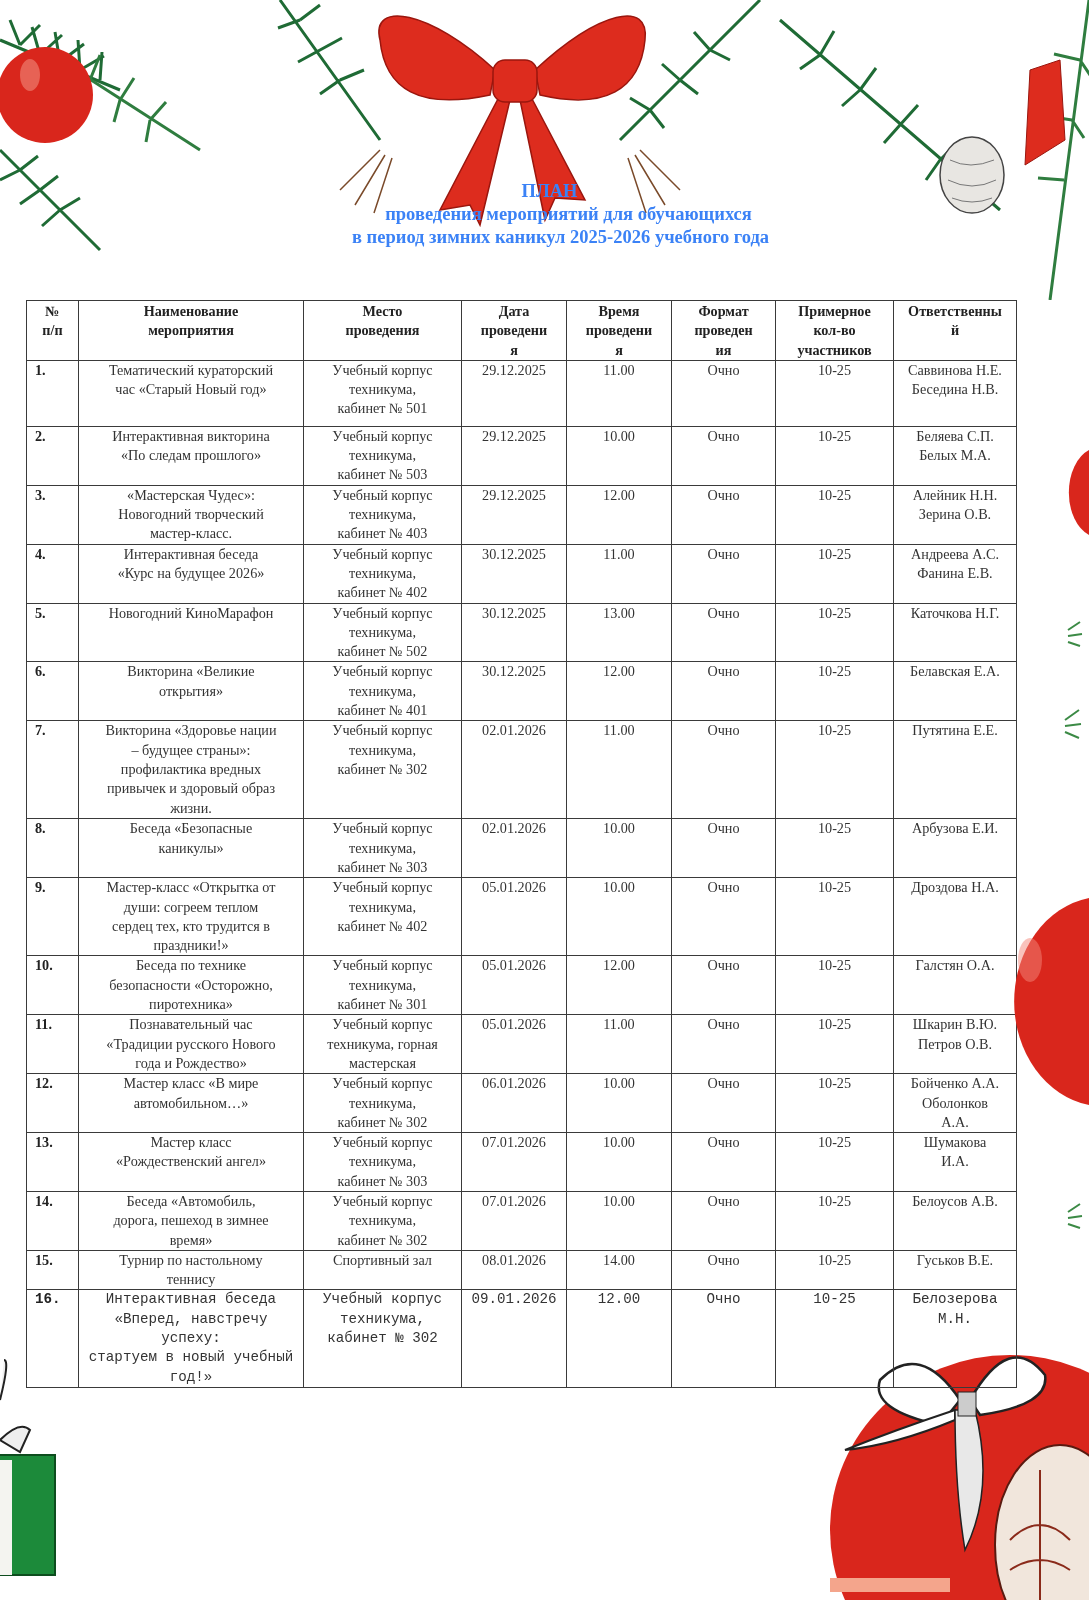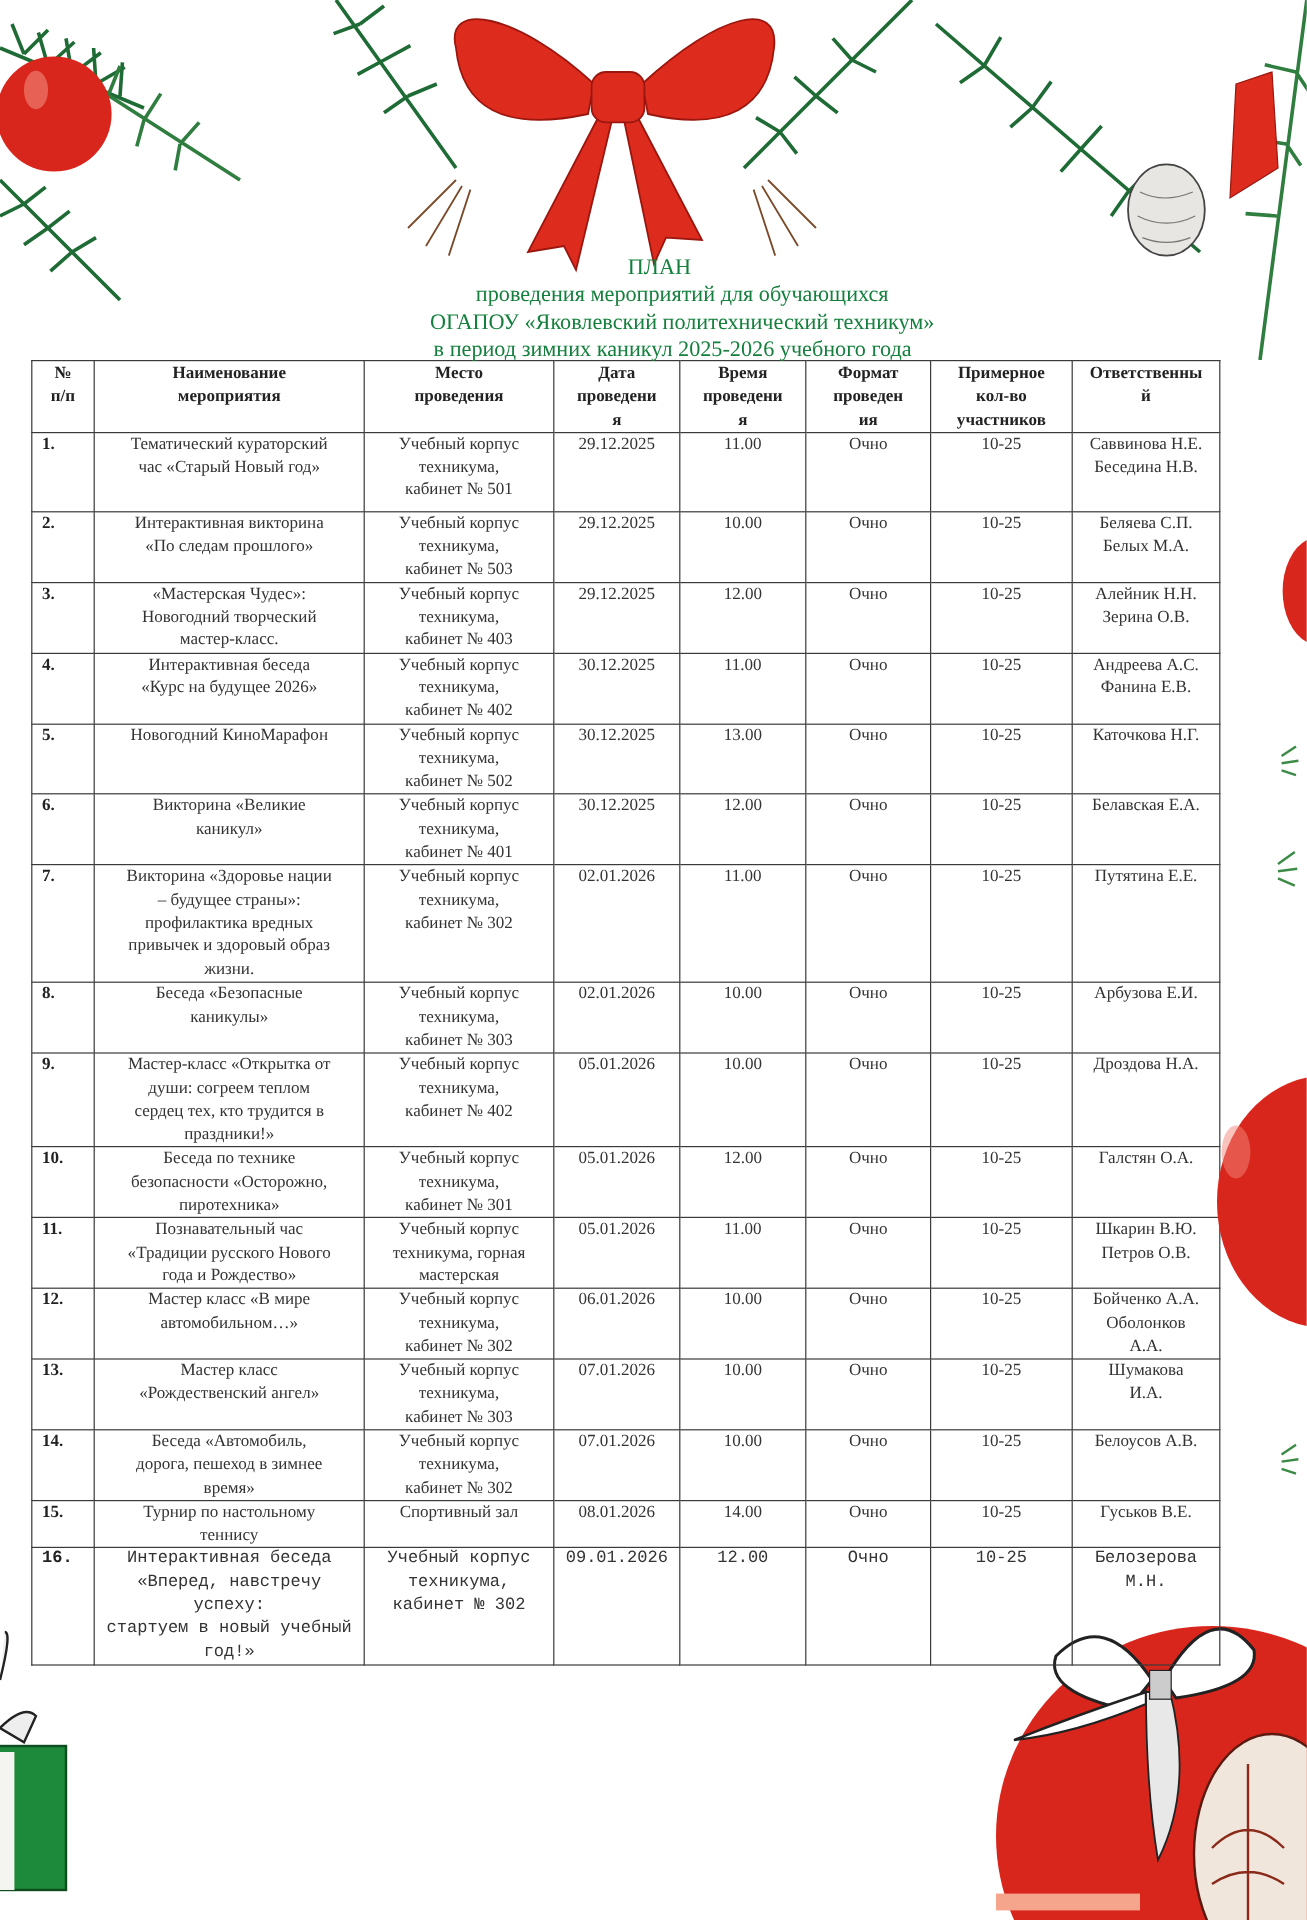--- a/index.html
+++ b/index.html
@@ -5,22 +5,22 @@
   html, body { margin: 0; padding: 0; }
   body {
     width: 1089px; height: 1600px; position: relative; overflow: hidden;
     background: #ffffff;
     font-family: "Liberation Serif", "DejaVu Serif", serif;
     color: #222;
   }
   .deco { position: absolute; pointer-events: none; }
   .title-block {
     position: absolute; left: 0; top: 180px; width: 1089px;
-    text-align: center; font-weight: normal; font-size: 18.5px; line-height: 23px;
-    color: #15803d; z-index: 3; margin-top: 32px;
+    text-align: center; font-weight: bold; font-size: 18.5px; line-height: 23px;
+    color: #3b82f6; z-index: 3;
   }
   .title-block div { white-space: nowrap; padding-left: 48px; }
   table.plan {
     position: absolute; left: 26px; top: 300px; width: 990px;
     border-collapse: collapse; table-layout: fixed; z-index: 2;
     background: rgba(255,255,255,0.0);
     font-size: 14.2px; line-height: 19.3px;
   }
   table.plan th, table.plan td {
     border: 1.5px solid #3a3a3a; vertical-align: top; text-align: center;
@@ -91,21 +91,20 @@
     <path d="M970,70 q40,-70 75,-25 q5,30 -65,40 Z" fill="#fff" stroke="#222" stroke-width="2.5"></path>
     <path d="M955,80 q-60,20 -110,40 q50,-5 110,-30 Z" fill="#fff" stroke="#222" stroke-width="2"></path>
     <path d="M975,80 q20,80 -10,140 q-10,-60 -10,-140 Z" fill="#e8e8e8" stroke="#222" stroke-width="1.5"></path>
     <rect x="958" y="62" width="18" height="24" fill="#ccc" stroke="#222"></rect>
   </g>
 </svg>
 
 <div class="title-block">
   <div style="padding-left:10px">ПЛАН</div>
   <div style="padding-left:-20px">проведения мероприятий для обучающихся</div>
-  <div>ОГАПОУ «Яковлевский политехнический техникум»</div>
   <div style="padding-left:32px">в период зимних каникул 2025-2026 учебного года</div>
 </div>
 
 <table class="plan">
   <colgroup>
     <col style="width:52px">
       <col style="width:225px">
       <col style="width:158px">
       <col style="width:105px">
     <col style="width:105px">
@@ -302,21 +301,21 @@
     <td>
           <span class="cell-line">Каточкова Н.Г.</span>
         </td>
   </tr>
       <tr style="height: 58px;">
     <td class="num">
           <span class="cell-line">6.</span>
         </td>
     <td>
           <span class="cell-line">Викторина «Великие</span>
-          <span class="cell-line">каникул»</span>
+          <span class="cell-line">открытия»</span>
         </td>
     <td>
           <span class="cell-line">Учебный корпус</span>
           <span class="cell-line">техникума,</span>
           <span class="cell-line">кабинет № 401</span>
         </td>
     <td>
           <span class="cell-line">30.12.2025</span>
         </td>
     <td>

